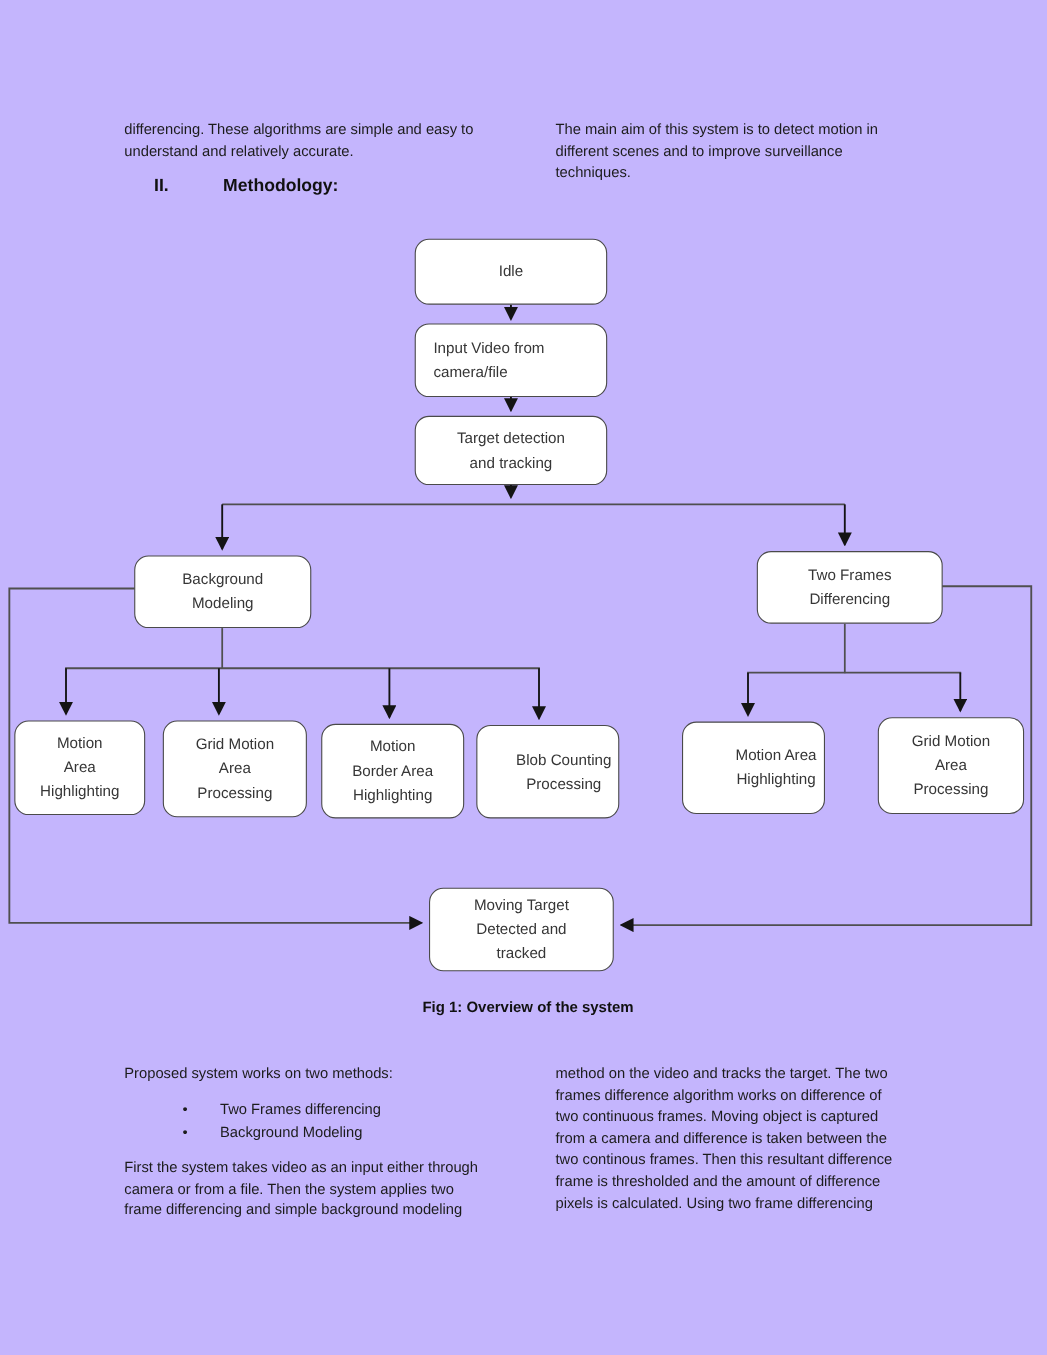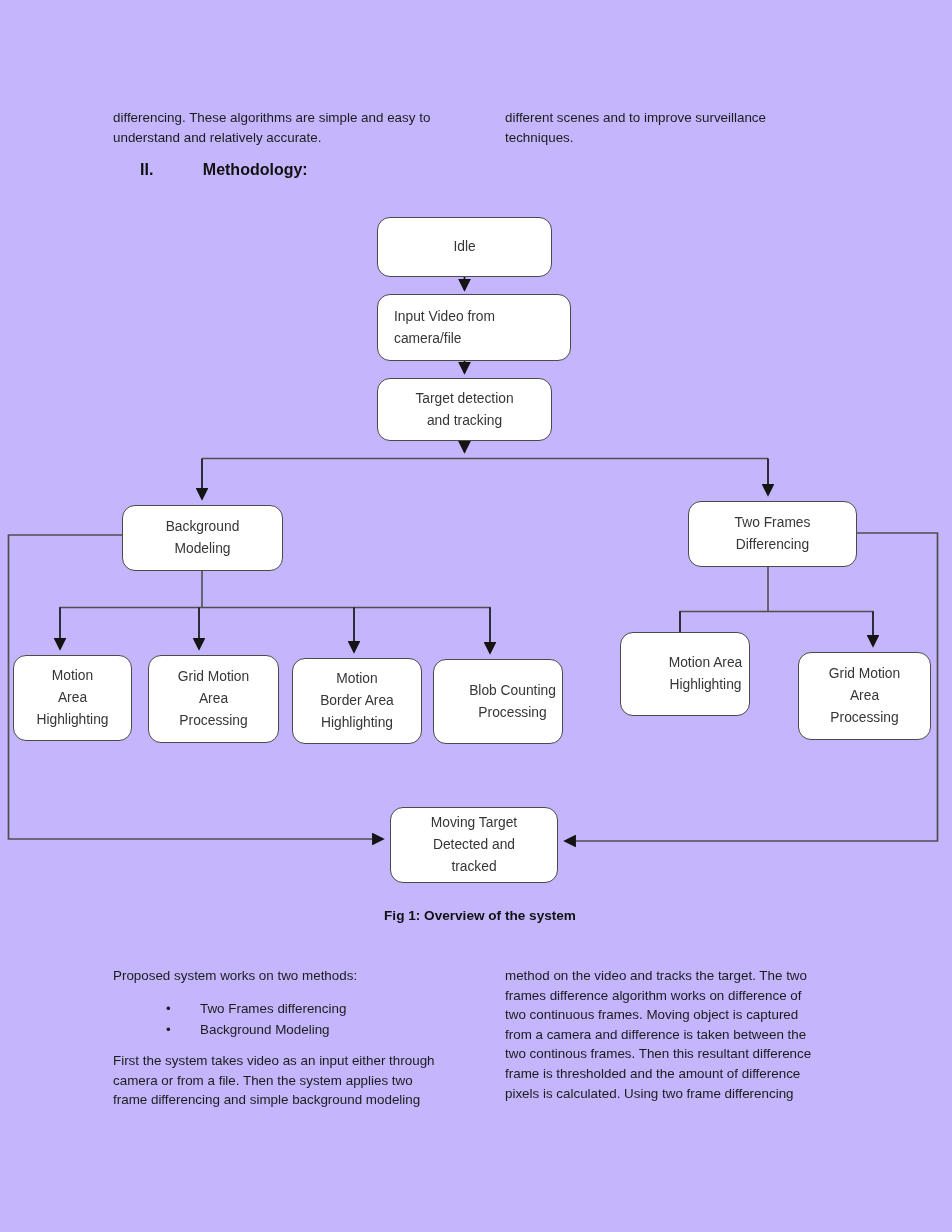--- a/index.html
+++ b/index.html
@@ -39,20 +39,21 @@
       <div>differencing. These algorithms are simple and easy to</div>
       <div>understand and relatively accurate.</div>
     </div>
 
   <div class="heading">
     <span class="h-num">II.</span>
     <span class="h-title">Methodology:</span>
   </div>
 
   <div class="para" style="left:505px; top:108px;">
+      <div>The main aim of this system is to detect motion in</div>
       <div>different scenes and to improve surveillance</div>
       <div>techniques.</div>
     </div>
 
   <div class="figure">
 
     <svg class="connectors" width="952" height="952" viewBox="0 0 952 952">
       <defs>
         <marker id="arrow" viewBox="0 0 10 10" refX="8.6" refY="5" markerWidth="7.5" markerHeight="7.5" orient="auto-start-reverse">
           <path d="M0,0 L10,5 L0,10 z" fill="#141414"></path>
@@ -81,21 +82,21 @@
 
       <path d="M123,535 L8.5,535 L8.5,839 L383,839" stroke="#4f4f4f" stroke-width="1.7" fill="none" marker-end="url(#arrow)"></path>
 
       <path d="M856,533 L937.5,533 L937.5,841 L565,841" stroke="#4f4f4f" stroke-width="1.7" fill="none" marker-end="url(#arrow)"></path>
     </svg>
 
     <div class="node" style="left:377px; top:217px; width:175px; height:60px;">
         <div>Idle</div>
       </div>
 
-    <div class="node align-left" style="left:377px; top:294px; width:194px; height:67px;">
+    <div class="node align-left" style="left:377px; top:294px; width:175px; height:67px;">
         <div>Input Video from</div>
         <div>camera/file</div>
       </div>
 
     <div class="node" style="left:377px; top:378px; width:175px; height:63px;">
         <div>Target detection</div>
         <div>and tracking</div>
       </div>
 
     <div class="node" style="left:688px; top:501px; width:169px; height:66px;">
@@ -124,21 +125,21 @@
         <div>Motion</div>
         <div>Border Area</div>
         <div>Highlighting</div>
       </div>
 
     <div class="node" style="left:433px; top:659px; width:130px; height:85px;padding-left:29px;">
         <div>Blob Counting</div>
         <div>Processing</div>
       </div>
 
-    <div class="node" style="left:620px; top:632px; width:130px; height:84px;padding-left:41px;">
+    <div class="node" style="left:620px; top:656px; width:130px; height:84px;padding-left:41px;">
         <div>Motion Area</div>
         <div>Highlighting</div>
       </div>
 
     <div class="node" style="left:798px; top:652px; width:133px; height:88px;">
         <div>Grid Motion</div>
         <div>Area</div>
         <div>Processing</div>
       </div>
 

